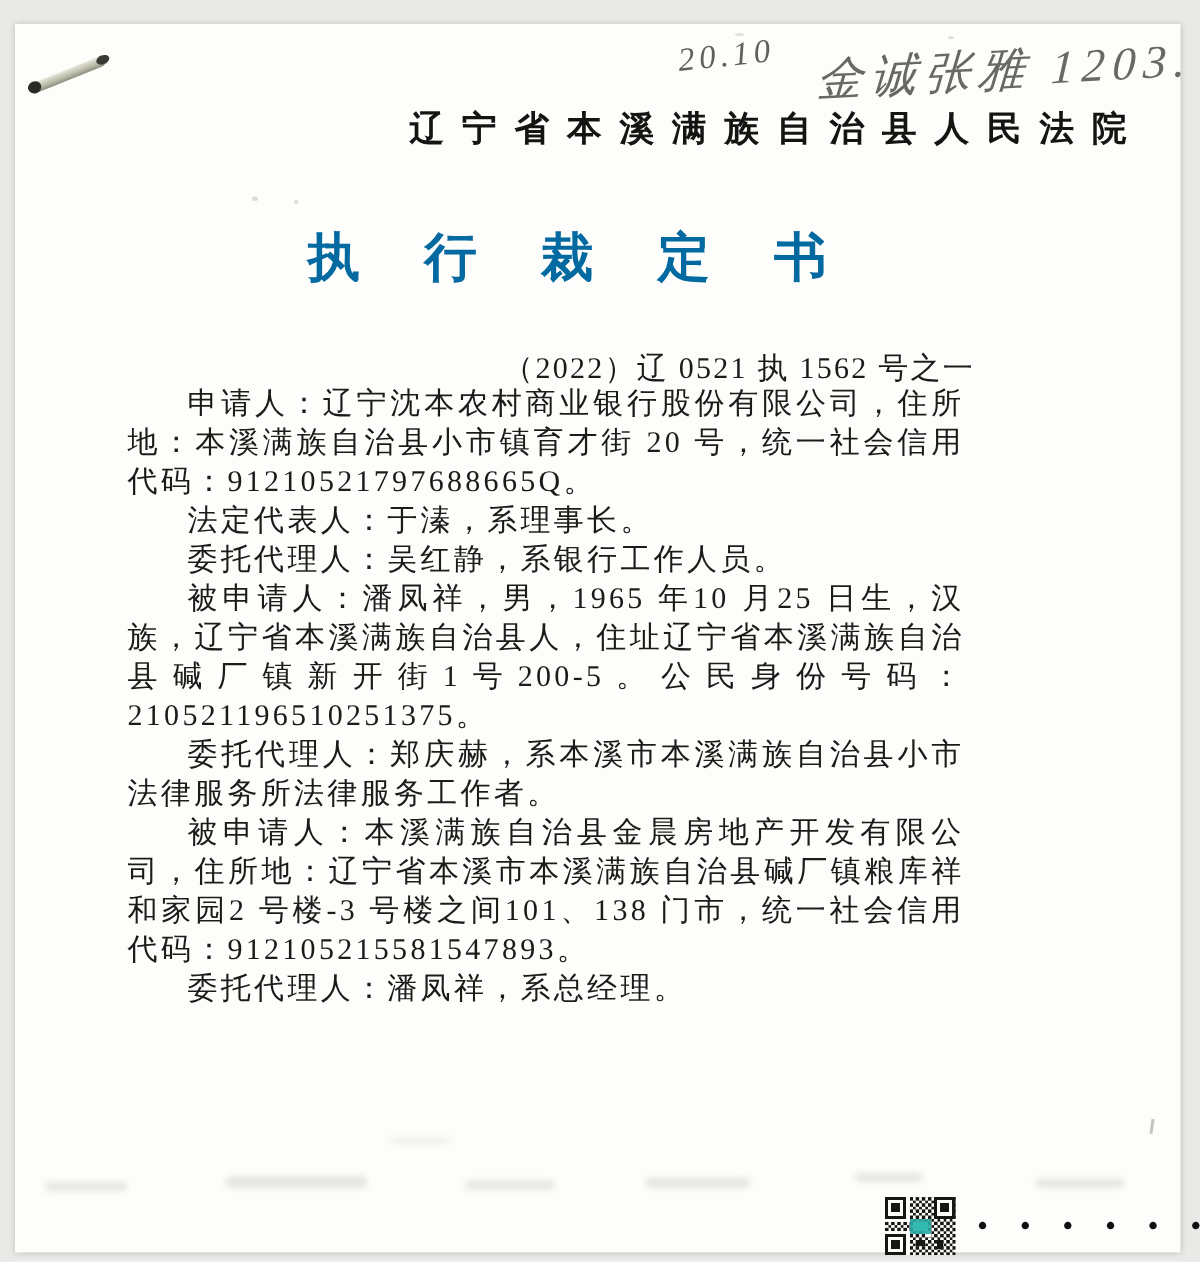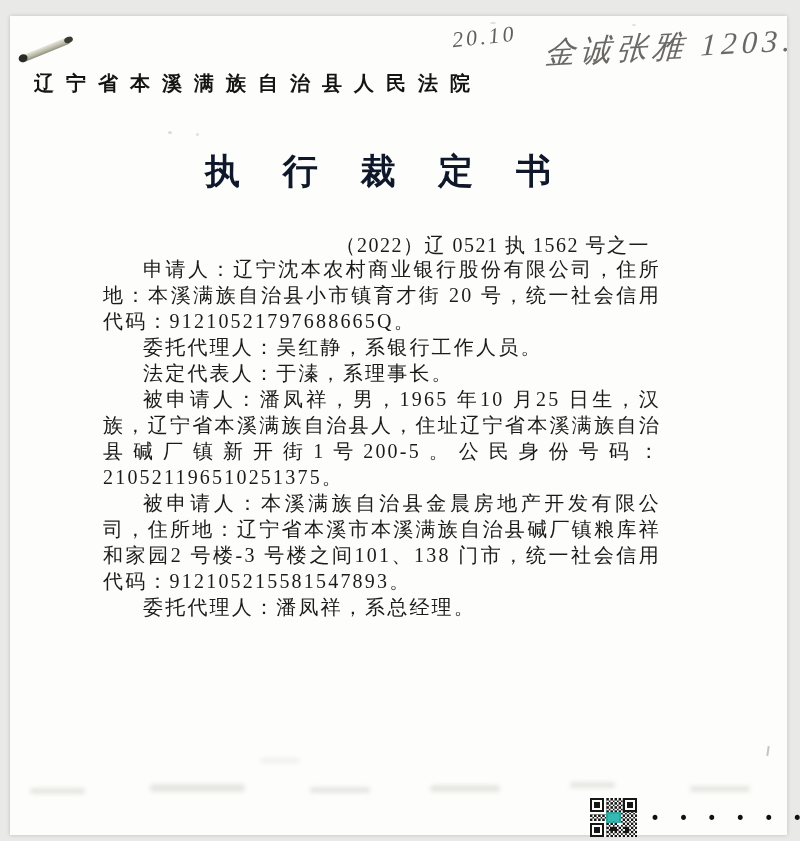--- a/index.html
+++ b/index.html
@@ -55,50 +55,50 @@
     left: 534px; top: 10px;
     font-size: 31px;
     letter-spacing: 5px;
     transform: rotate(-3deg) skewX(-6deg);
     opacity: 0.8;
   }
 
   .court-name {
     position: absolute;
     left: 0; right: 24px; top: 54px;
-    text-align: left;
-    font-size: 20px;
+    text-align: right;
+    font-size: 23px;
     font-weight: bold;
     letter-spacing: 12px;
     color: #141413;
     white-space: nowrap;
     margin-left: 24px;
   }
   .doc-title {
     position: absolute;
     left: 0; right: 24px; top: 132px;
     text-align: center;
     font-size: 35px;
     font-weight: bold;
     letter-spacing: 17px;
-    color: #0f172a;
+    color: #0369a1;
     white-space: nowrap;
   }
   .case-number {
     position: absolute;
     right: 137px; top: 200px;
     font-size: 20px;
     letter-spacing: 1.5px;
     color: #1b1b1a;
     white-space: nowrap;
     margin-top: 16px;
   }
   .body-text {
     position: absolute;
-    left: 93px; top: 240px;
+    left: 75px; top: 240px;
     width: 558px;
     font-size: 20px;
     line-height: 26px;
     letter-spacing: 2.2px;
     color: #1b1b1a;
     text-align: justify;
   }
   .body-text p {
     text-indent: 2em;
     margin: 0;
@@ -158,23 +158,24 @@
   <div class="hw hw-sig">金诚张雅 1203.</div>
 
   <div class="court-name">辽宁省本溪满族自治县人民法院</div>
 
   <div class="doc-title">执 行 裁 定 书</div>
 
   <div class="case-number">（2022）辽 0521 执 1562 号之一</div>
 
   <div class="body-text">
     <p>申请人：辽宁沈本农村商业银行股份有限公司，住所地：本溪满族自治县小市镇育才街 20 号，统一社会信用代码：91210521797688665Q。</p>
+    <p>法定代表人：于溱，系理事长。</p>
     <p>委托代理人：吴红静，系银行工作人员。</p>
-    <p>法定代表人：于溱，系理事长。</p>
     <p>被申请人：潘凤祥，男，1965 年10 月25 日生，汉族，辽宁省本溪满族自治县人，住址辽宁省本溪满族自治县碱厂镇新开街1号200-5。公民身份号码：210521196510251375。</p>
+    <p>委托代理人：郑庆赫，系本溪市本溪满族自治县小市法律服务所法律服务工作者。</p>
     <p>被申请人：本溪满族自治县金晨房地产开发有限公司，住所地：辽宁省本溪市本溪满族自治县碱厂镇粮库祥和家园2 号楼-3 号楼之间101、138 门市，统一社会信用代码：912105215581547893。</p>
     <p>委托代理人：潘凤祥，系总经理。</p>
   </div>
 
   <div class="smudge" style="left:20px; top:772px; width:55px; height:6px;"></div>
   <div class="smudge" style="left:140px; top:768px; width:95px; height:8px;"></div>
   <div class="smudge" style="left:300px; top:771px; width:60px; height:6px;"></div>
   <div class="smudge" style="left:420px; top:769px; width:70px; height:7px;"></div>
   <div class="smudge" style="left:560px; top:766px; width:45px; height:6px;"></div>
   <div class="smudge" style="left:680px; top:770px; width:60px; height:6px;"></div>

